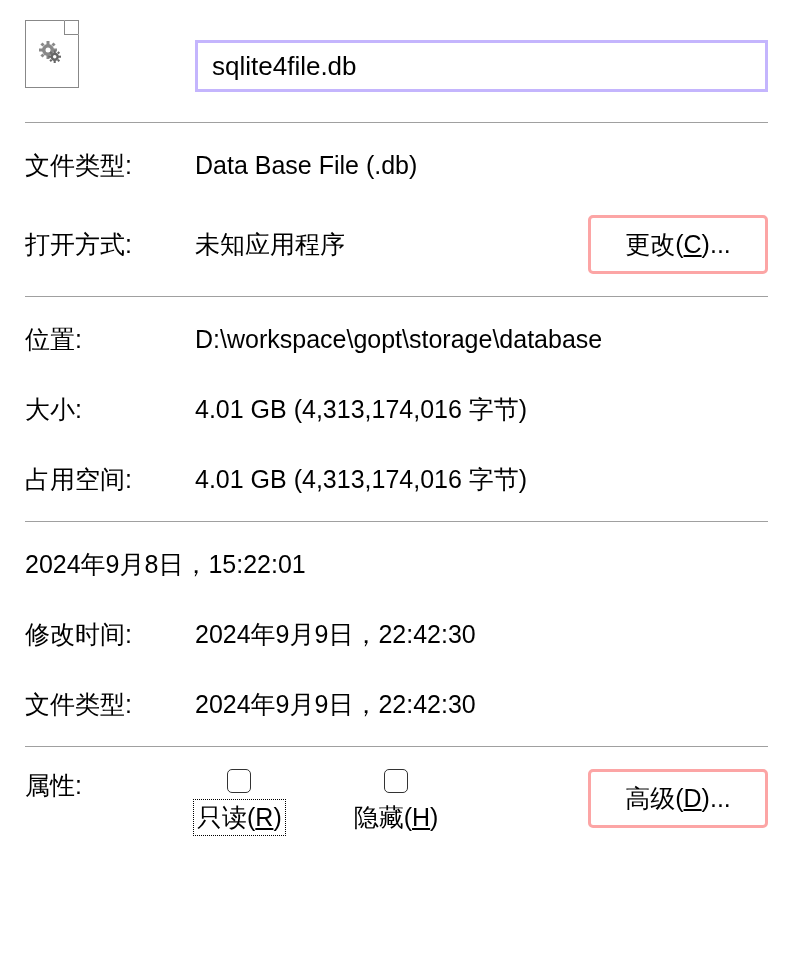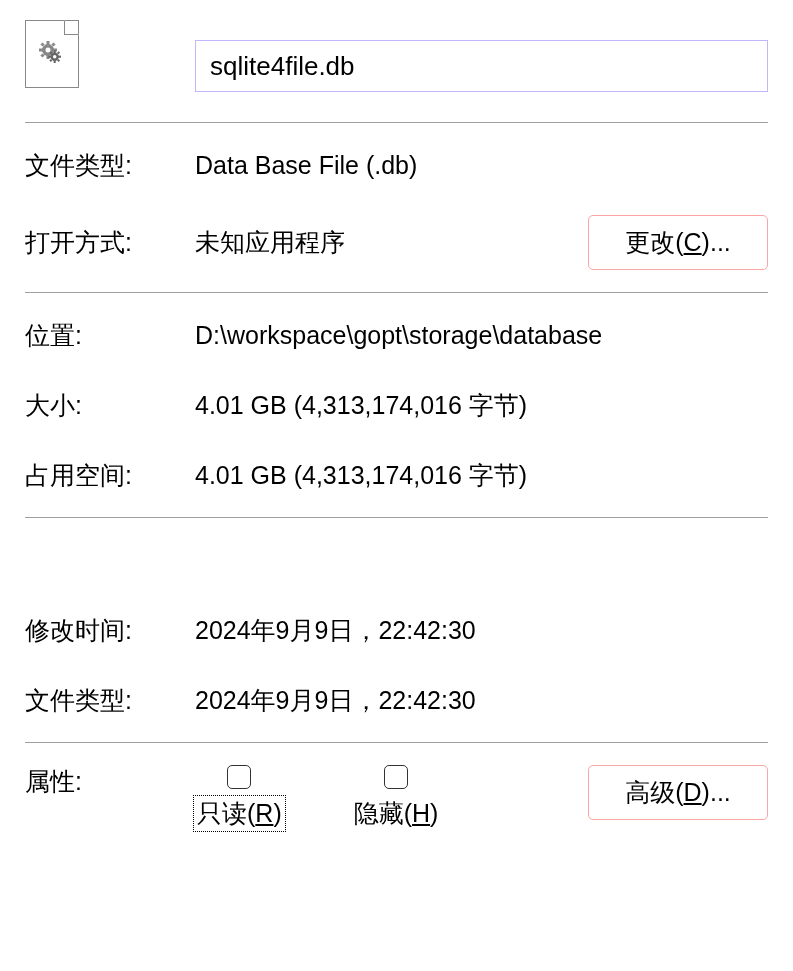--- a/index.html
+++ b/index.html
@@ -58,21 +58,21 @@
       border-bottom: 1px solid #888;
       clip-path: polygon(0 0, 0 100%, 100% 100%);
     }
     .gears {
       position: relative;
       width: 30px;
       height: 30px;
     }
     .filename-input {
       flex: 1;
-      border: 1px solid #c4b5fd;
+      border: 3px solid #c4b5fd;
       padding: 10px 14px;
       font-size: 26px;
       font-family: inherit;
       outline: none;
       height: 52px;
       background: #fff;
       margin-top: 20px;
     }
     .row {
       display: flex;
@@ -91,21 +91,21 @@
       flex: 1;
     }
     .row-with-button {
       display: flex;
       align-items: center;
     }
     .row-with-button .value-col {
       flex: 1;
     }
     .btn {
-      border: 1px solid #fca5a5;
+      border: 3px solid #fca5a5;
       background: #fff;
       padding: 10px 34px;
       font-size: 25px;
       font-family: inherit;
       cursor: pointer;
       border-radius: 5px;
       min-width: 180px;
       text-align: center;
     }
     .underline {
@@ -213,20 +213,21 @@
   <div class="row">
     <div class="label-col">占用空间:</div>
     <div class="value-col">4.01 GB (4,313,174,016 字节)</div>
   </div>
 </div>
 
 <hr class="divider">
 
 <div class="section">
   <div class="row">
+    <div class="value-col">2024年9月8日，15:22:01</div>
   </div>
   <div class="row">
     <div class="label-col">修改时间:</div>
     <div class="value-col">2024年9月9日，22:42:30</div>
   </div>
   <div class="row">
     <div class="label-col">文件类型:</div>
     <div class="value-col">2024年9月9日，22:42:30</div>
   </div>
 </div>

